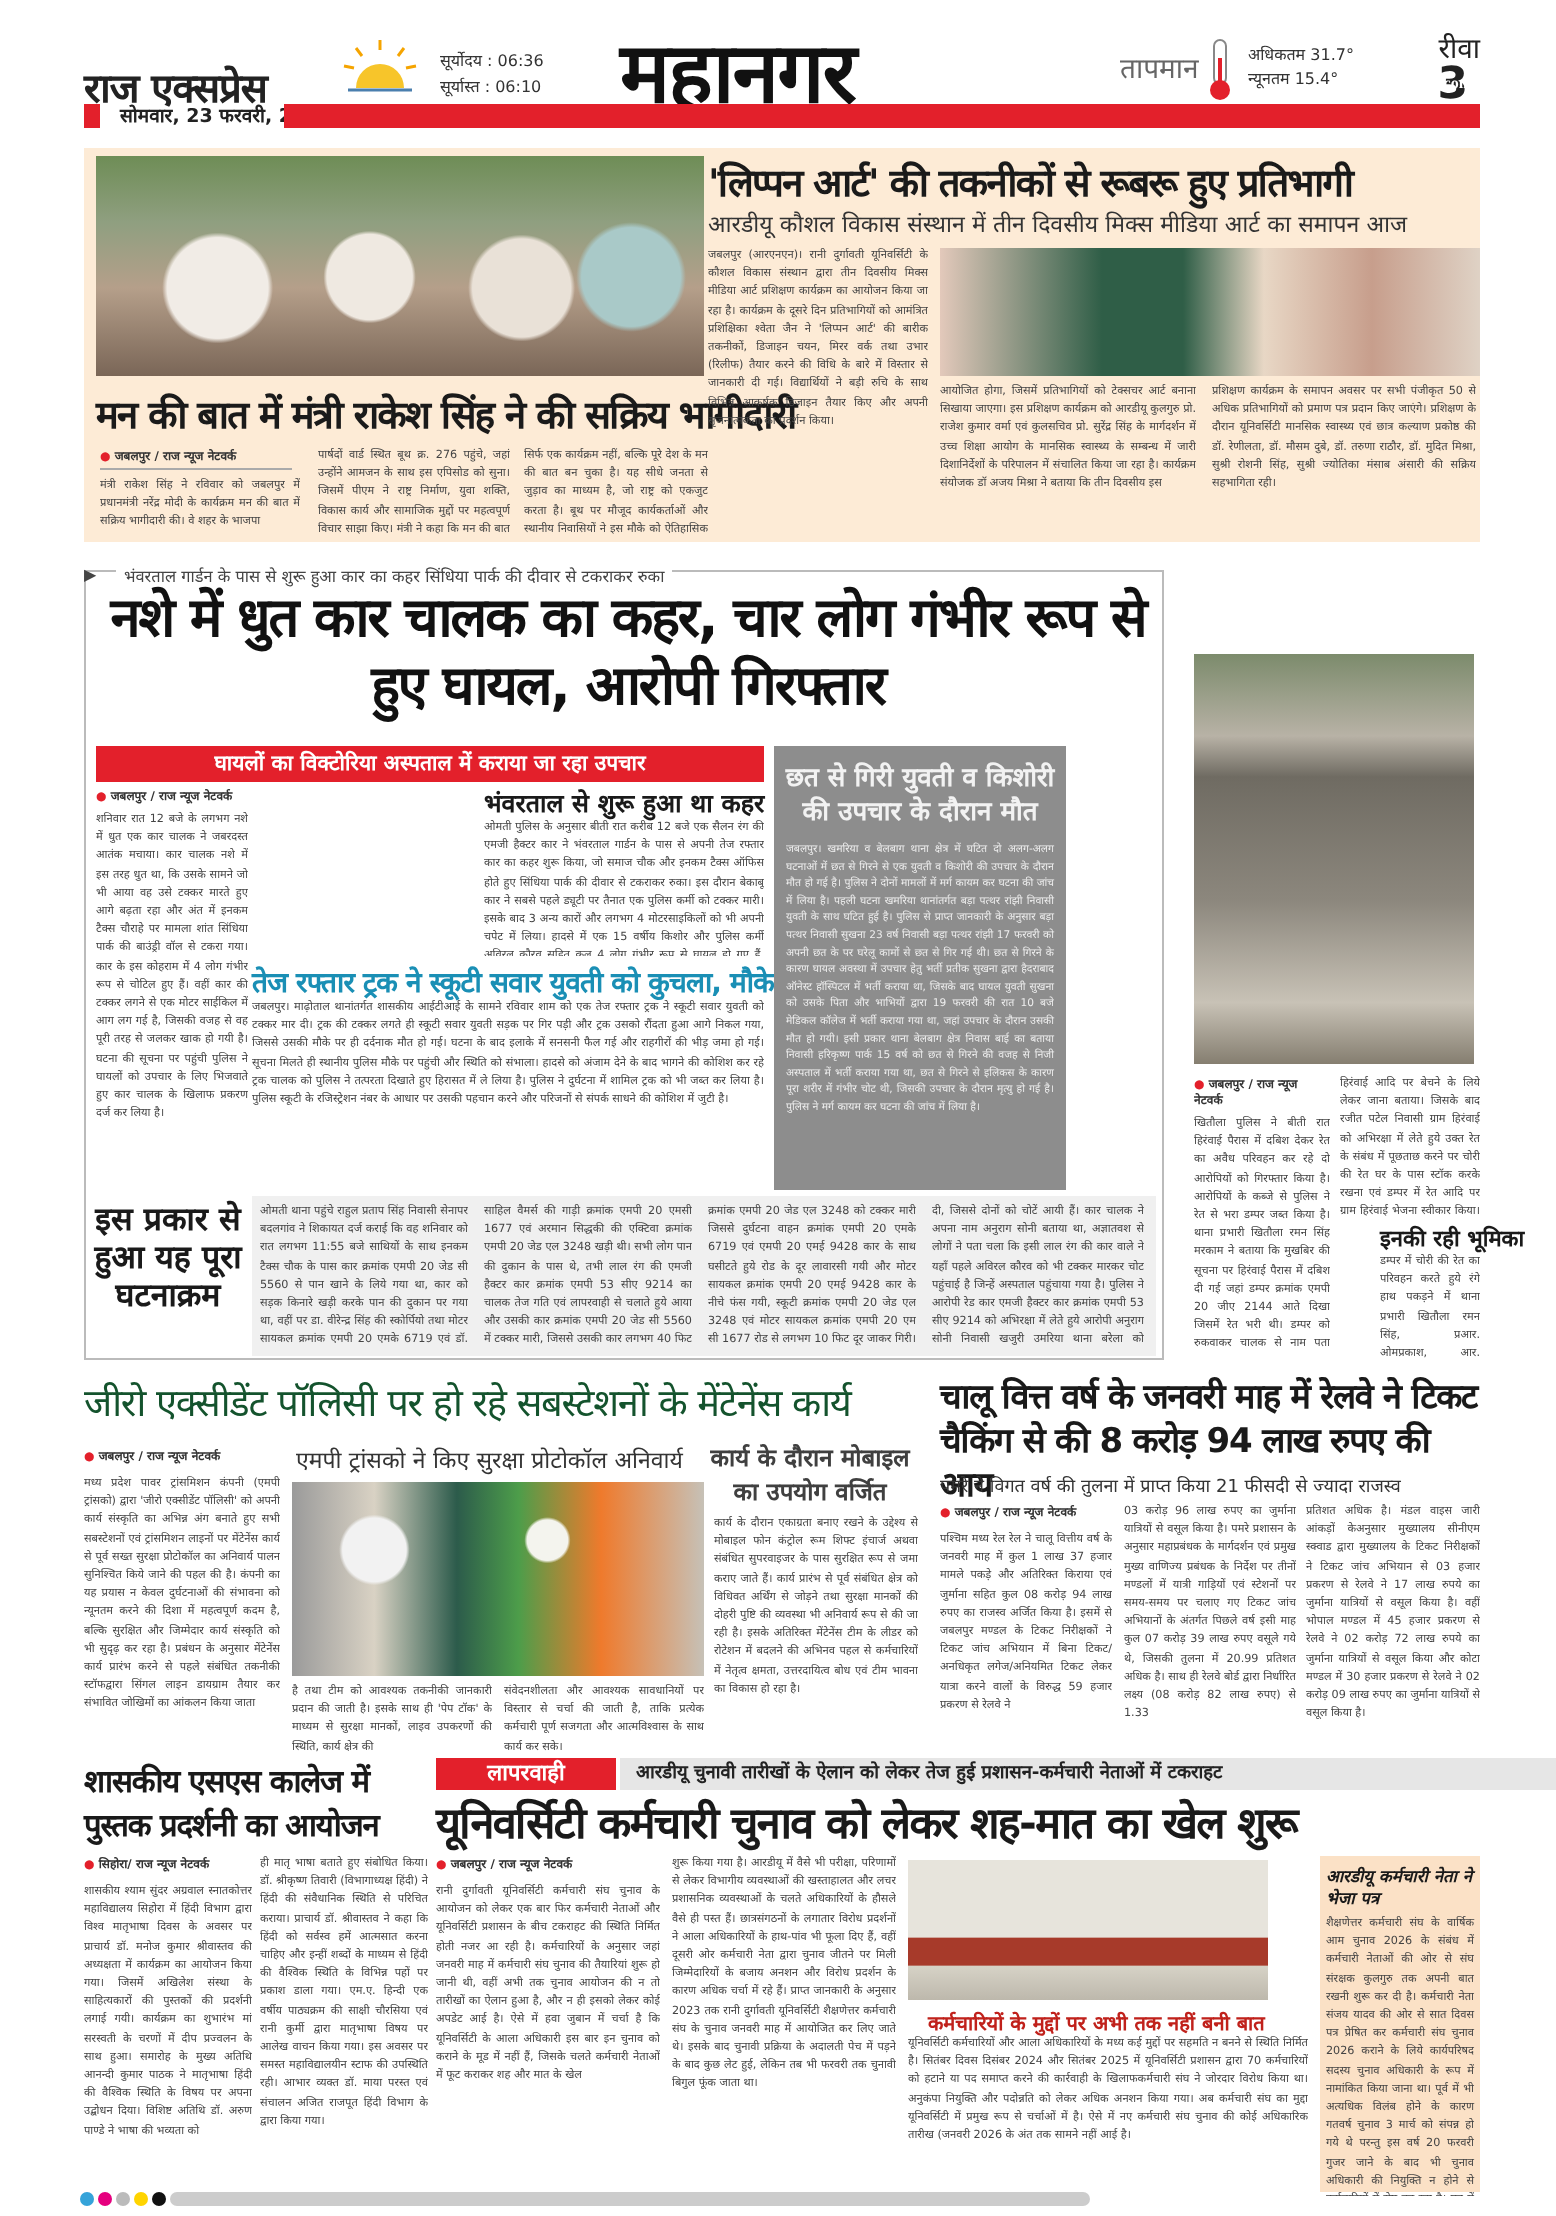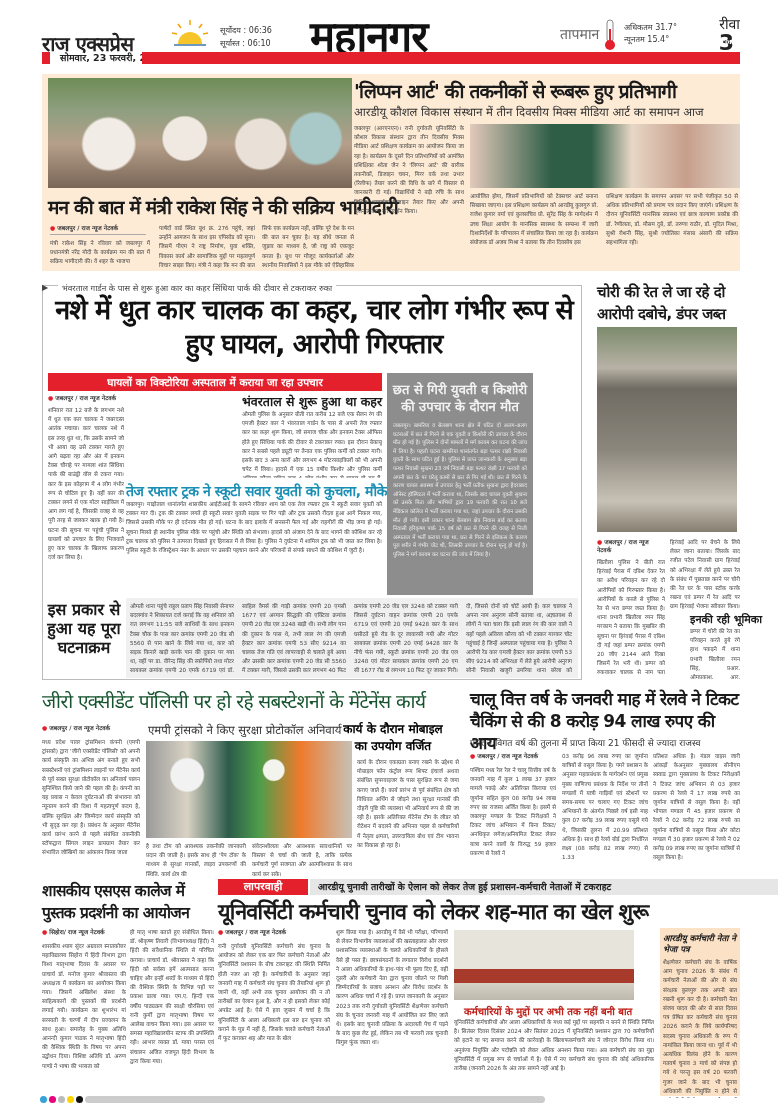--- a/index.html
+++ b/index.html
@@ -55,21 +55,21 @@
   .event-box { position: absolute; left: 86px; top: 598px; width: 452px; height: 80px; background: #f0f0f0; }
 
   
   .h-chori { position: absolute; left: 557px; top: 281px; width: 145px; font-weight: bold; font-size: 15px; line-height: 22px; color: #1a1a1a; letter-spacing: -0.5px; }
   .truck-photo { position: absolute; left: 557px; top: 327px; width: 140px; height: 205px; background: linear-gradient(180deg,#7c8b6c 0%,#b8b2a6 20%,#6f6b62 30%,#8c877d 60%,#c8c2b6 85%,#857e70 100%); }
   .h-inki { position: absolute; left: 650px; top: 611px; font-size: 11px; font-weight: bold; color: #1a1a1a; white-space: nowrap; }
 
   
   .h-zero { position: absolute; left: 2px; top: 688px; font-size: 19px; color: #14532d; white-space: nowrap; letter-spacing: -0.6px; }
   .h-mp { position: absolute; left: 108px; top: 722px; font-size: 11.5px; color: #333; white-space: nowrap; }
-  .h-karya { position: absolute; left: 303px; top: 721px; width: 100px; font-size: 12px; line-height: 17px; color: #000000; text-align: center; font-weight: bold; }
+  .h-karya { position: absolute; left: 315px; top: 721px; width: 100px; font-size: 12px; line-height: 17px; color: #404040; text-align: center; font-weight: bold; }
   .worker-photo { position: absolute; left: 106px; top: 741px; width: 206px; height: 97px; background:
       radial-gradient(circle at 20% 35%, #f2f2f2 0 9%, transparent 10%),
       radial-gradient(circle at 62% 30%, #f4f4ee 0 7%, transparent 8%),
       linear-gradient(90deg,#9a9a9a 0%,#d9d2c4 20%,#2c5b4b 40%,#4d9d4a 55%,#ef7a2c 75%,#c6c1b7 100%); }
   .h-rail { position: absolute; left: 430px; top: 688px; width: 270px; font-weight: bold; font-size: 17px; line-height: 22px; color: #1a1a1a; letter-spacing: -0.6px; }
   .sub-rail { position: absolute; left: 430px; top: 736px; font-size: 9px; color: #333; white-space: nowrap; }
 
   
   .h-shaskiya { position: absolute; left: 2px; top: 880px; width: 172px; font-weight: bold; font-size: 15.5px; line-height: 22px; color: #1a1a1a; letter-spacing: -0.6px; }
   .laparwahi { position: absolute; left: 178px; top: 879px; width: 90px; height: 16px; background: #e3202b; color: #fff; font-size: 11px; line-height: 16px; text-align: center; font-weight: bold; }
@@ -170,21 +170,20 @@
   </div>
 
   <div class="is-prakar">इस प्रकार से हुआ यह पूरा घटनाक्रम</div>
   <div class="event-box">
     <div class="col body" style="left:4px;top:4px;width:104px;height:74px;">ओमती थाना पहुंचे राहुल प्रताप सिंह निवासी सेनापर बदलगांव ने शिकायत दर्ज कराई कि वह शनिवार को रात लगभग 11:55 बजे साथियों के साथ इनकम टैक्स चौक के पास कार क्रमांक एमपी 20 जेड सी 5560 से पान खाने के लिये गया था, कार को सड़क किनारे खड़ी करके पान की दुकान पर गया था, वहीं पर डा. वीरेन्द्र सिंह की स्कोर्पियो तथा मोटर सायकल क्रमांक एमपी 20 एमके 6719 एवं डॉ. महेन्द्र बुंदेला की बैंगन की मोटर सायकल क्रमांक एमपी 20 एमई 9428,</div>
     <div class="col body" style="left:116px;top:4px;width:104px;height:74px;">साहिल वैमर्स की गाड़ी क्रमांक एमपी 20 एमसी 1677 एवं अरमान सिद्धकी की एक्टिवा क्रमांक एमपी 20 जेड एल 3248 खड़ी थी। सभी लोग पान की दुकान के पास थे, तभी लाल रंग की एमजी हैक्टर कार क्रमांक एमपी 53 सीए 9214 का चालक तेज गति एवं लापरवाही से चलाते हुये आया और उसकी कार क्रमांक एमपी 20 जेड सी 5560 में टक्कर मारी, जिससे उसकी कार लगभग 40 फिट दूर घूमती हुयी रोड के दूसरी तरफ सिंधिया पार्क की तरफ चली गई। फिर दुर्घटना वाहन</div>
     <div class="col body" style="left:228px;top:4px;width:104px;height:74px;">क्रमांक एमपी 20 जेड एल 3248 को टक्कर मारी जिससे दुर्घटना वाहन क्रमांक एमपी 20 एमके 6719 एवं एमपी 20 एमई 9428 कार के साथ घसीटते हुये रोड के दूर लावारसी गयी और मोटर सायकल क्रमांक एमपी 20 एमई 9428 कार के नीचे फंस गयी, स्कूटी क्रमांक एमपी 20 जेड एल 3248 एवं मोटर सायकल क्रमांक एमपी 20 एम सी 1677 रोड से लगभग 10 फिट दूर जाकर गिरी। कार चालक ने एक किशोर आस्था उम्र 15 वर्ष, साहिल वैमर्स को भी टक्कर मार</div>
     <div class="col body" style="left:340px;top:4px;width:106px;height:74px;">दी, जिससे दोनों को चोटें आयी हैं। कार चालक ने अपना नाम अनुराग सोनी बताया था, अज्ञातवश से लोगों ने पता चला कि इसी लाल रंग की कार वाले ने यहाँ पहले अविरल कौरव को भी टक्कर मारकर चोट पहुंचाई है जिन्हें अस्पताल पहुंचाया गया है। पुलिस ने आरोपी रेड कार एमजी हैक्टर कार क्रमांक एमपी 53 सीए 9214 को अभिरक्षा में लेते हुये आरोपी अनुराग सोनी निवासी खजुरी उमरिया थाना बरेला को अभिरक्षा में लेते हुये प्रकरण विवेचना में लिया है।</div>
   </div>
 
-  <div class="h-chori">चोरी की रेत ले जा रहे दो आरोपी दबोचे, डंपर जब्त</div>
   <div class="truck-photo"></div>
   <div class="col" style="left:557px;top:538px;width:68px;height:140px;">
     <div class="byline">जबलपुर / राज न्यूज नेटवर्क</div>
     <div class="body" style="margin-top:4px;">खितौला पुलिस ने बीती रात हिरंवाई पैरास में दबिश देकर रेत का अवैध परिवहन कर रहे दो आरोपियों को गिरफ्तार किया है। आरोपियों के कब्जे से पुलिस ने रेत से भरा डम्पर जब्त किया है। थाना प्रभारी खितौला रमन सिंह मरकाम ने बताया कि मुखबिर की सूचना पर हिरंवाई पैरास में दबिश दी गई जहां डम्पर क्रमांक एमपी 20 जीए 2144 आते दिखा जिसमें रेत भरी थी। डम्पर को रुकवाकर चालक से नाम पता पूछने पर चालक ने अपना नाम रामकृपाल बर्मन निवासी ग्राम भटौली थाना खितौला बताया। डम्पर में लोड रेत के संबंध में पूछताछ करने पर रॉयल्टी एवं दस्तावेज नहीं होना बताते हुये परेश निवासी हिरंवाई के कहने पर चोरी की रेत भरकर ग्राम</div>
   </div>
   <div class="col body" style="left:630px;top:538px;width:70px;height:72px;">हिरंवाई आदि पर बेचने के लिये लेकर जाना बताया। जिसके बाद रजीत पटेल निवासी ग्राम हिरंवाई को अभिरक्षा में लेते हुये उक्त रेत के संबंध में पूछताछ करने पर चोरी की रेत घर के पास स्टॉक करके रखना एवं डम्पर में रेत आदि पर ग्राम हिरंवाई भेजना स्वीकार किया। पुलिस ने आरोपी रामकृपाल बर्मन के कब्जे से डम्पर क्रमांक एमपी 20 जी ए 2144 मय रेत के जप्त करते हुये दोनों आरोपियों के विरुद्ध खान एवं खनिज अधिनियम एवं मोटर व्हीकल एक्ट के तहत अपराध दर्ज कर लिया है।</div>
   <div class="h-inki">इनकी रही भूमिका</div>
   <div class="col body" style="left:650px;top:627px;width:50px;height:52px;">डम्पर में चोरी की रेत का परिवहन करते हुये रंगे हाथ पकड़ने में थाना प्रभारी खितौला रमन सिंह, प्रआर. ओमप्रकाश, आर. धनेश्वर सिंह, आर. चालक रमेश रैदास की सराहनीय भूमिका रही।</div>
 
   <div class="h-zero">जीरो एक्सीडेंट पॉलिसी पर हो रहे सबस्टेशनों के मेंटेनेंस कार्य</div>

